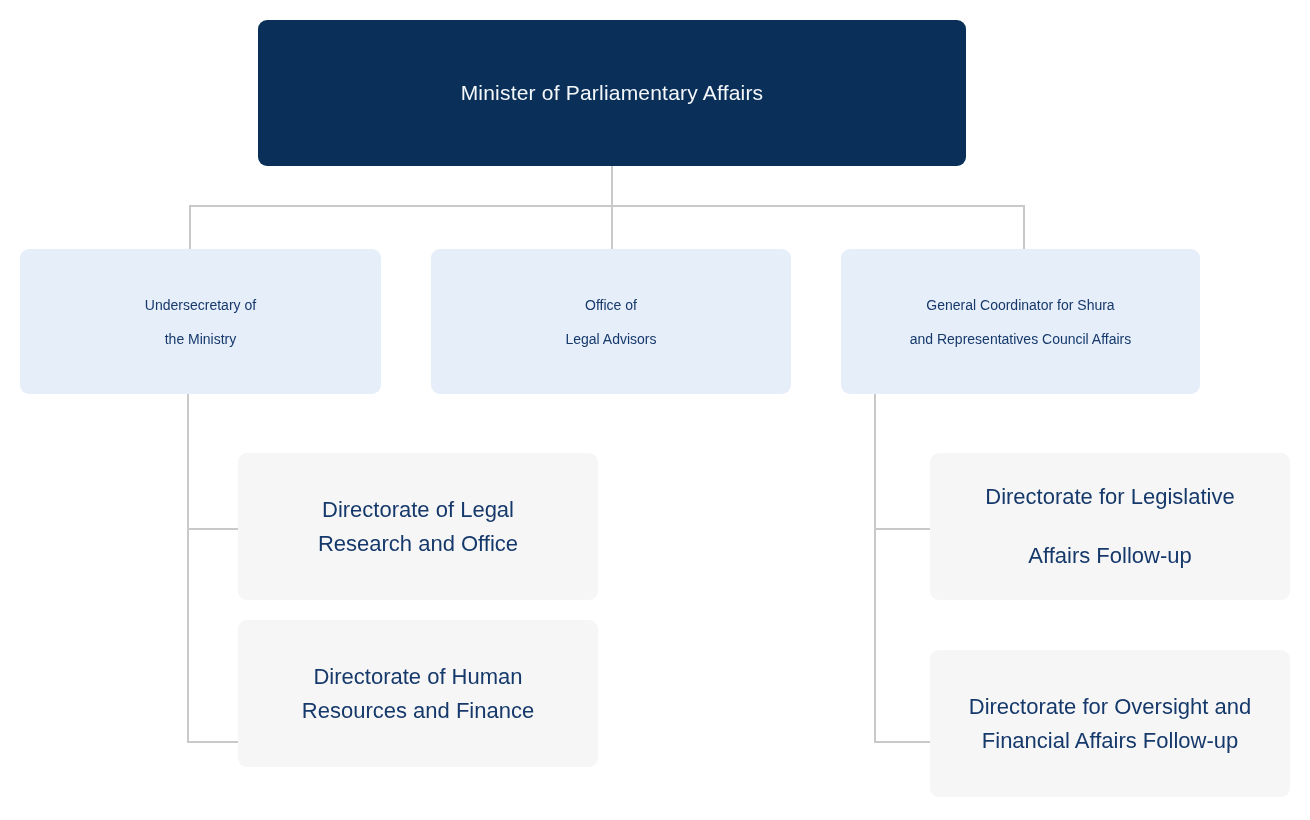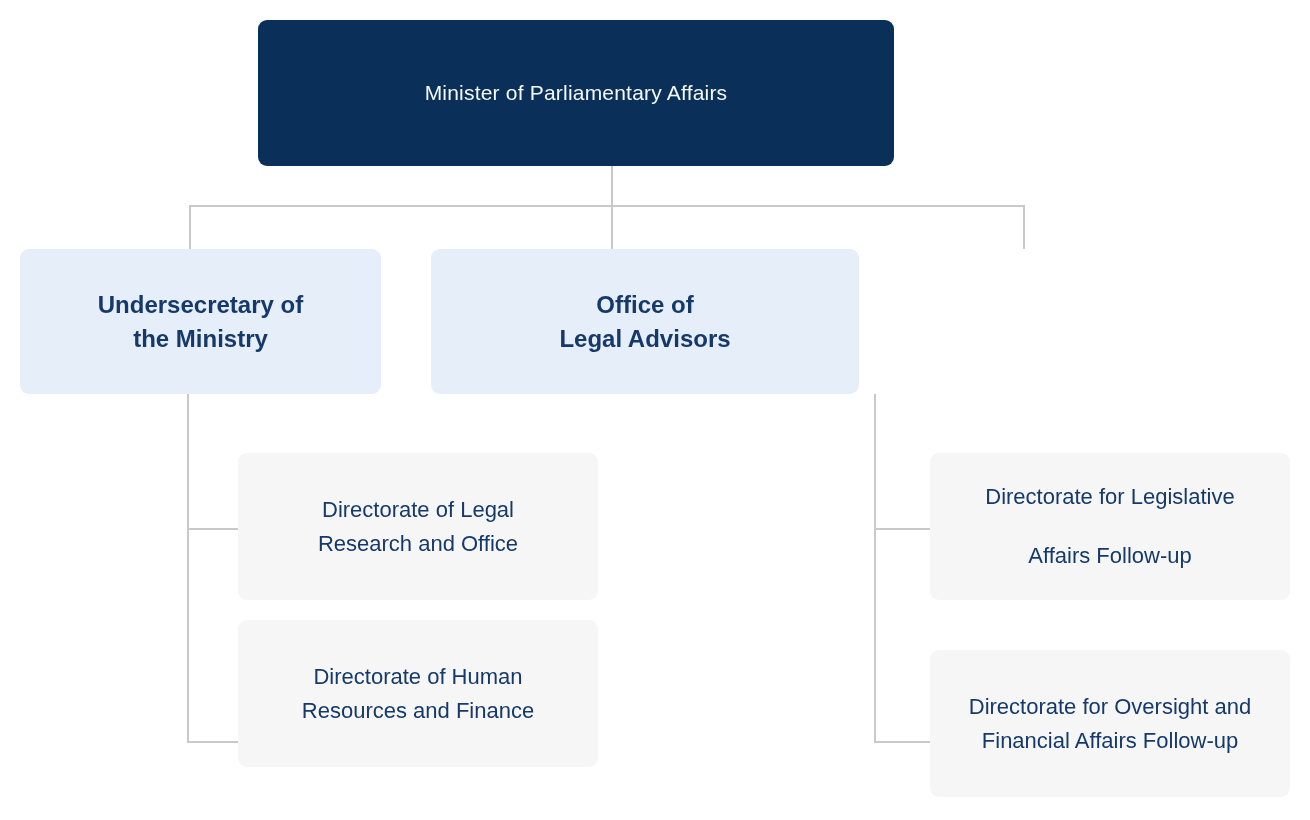--- a/index.html
+++ b/index.html
@@ -33,60 +33,64 @@
   .node-root{
     background:var(--root-bg);
     color:var(--root-text);
     font-size:21px;
     letter-spacing:0.2px;
     font-weight:400;
   }
   .node-l2{
     background:var(--level2-bg);
     color:var(--node-text);
-    font-size:24px;
+    font-size:14px;
     line-height:34px;
-    font-weight:700;
+    font-weight:400;
   }
   .node-l3{
     background:var(--level3-bg);
     color:var(--node-text);
     font-size:22px;
     line-height:34px;
     font-weight:500;
   }
   .line{
     position:absolute;
     background:var(--connector);
   }
   .vline{width:2px;}
   .hline{height:2px;}
 </style>
 </head>
 <body>
 
 <div class="canvas">
 
-  <div class="node node-root" style="left:258px;top:20px;width:636px;height:146px;align-items:center;">
+  <div class="node node-root" style="left:258px;top:20px;width:708px;height:146px;align-items:center;">
     <span>Minister of Parliamentary Affairs</span>
   </div>
 
   <div class="line vline" style="left:611px;top:166px;height:40px;"></div>
   <div class="line hline" style="left:189px;top:205px;width:836px;"></div>
   <div class="line vline" style="left:189px;top:205px;height:44px;"></div>
   <div class="line vline" style="left:611px;top:205px;height:44px;"></div>
   <div class="line vline" style="left:1023px;top:205px;height:44px;"></div>
 
   <div class="node node-l2" style="left:20px;top:249px;width:361px;height:145px;">
     <span>Undersecretary of</span>
     <span>the Ministry</span>
   </div>
-  <div class="node node-l2" style="left:431px;top:249px;width:428px;height:145px;">
+  <div class="node node-l2" style="left:431px;top:249px;width:360px;height:145px;">
     <span>Office of</span>
     <span>Legal Advisors</span>
+  </div>
+  <div class="node node-l2" style="left:841px;top:249px;width:359px;height:145px;">
+    <span>General Coordinator for Shura</span>
+    <span>and Representatives Council Affairs</span>
   </div>
 
   <div class="line vline" style="left:187px;top:394px;height:349px;"></div>
   <div class="line hline" style="left:187px;top:528px;width:51px;"></div>
   <div class="line hline" style="left:187px;top:741px;width:51px;"></div>
 
   <div class="line vline" style="left:874px;top:394px;height:349px;"></div>
   <div class="line hline" style="left:874px;top:528px;width:56px;"></div>
   <div class="line hline" style="left:874px;top:741px;width:56px;"></div>
 

